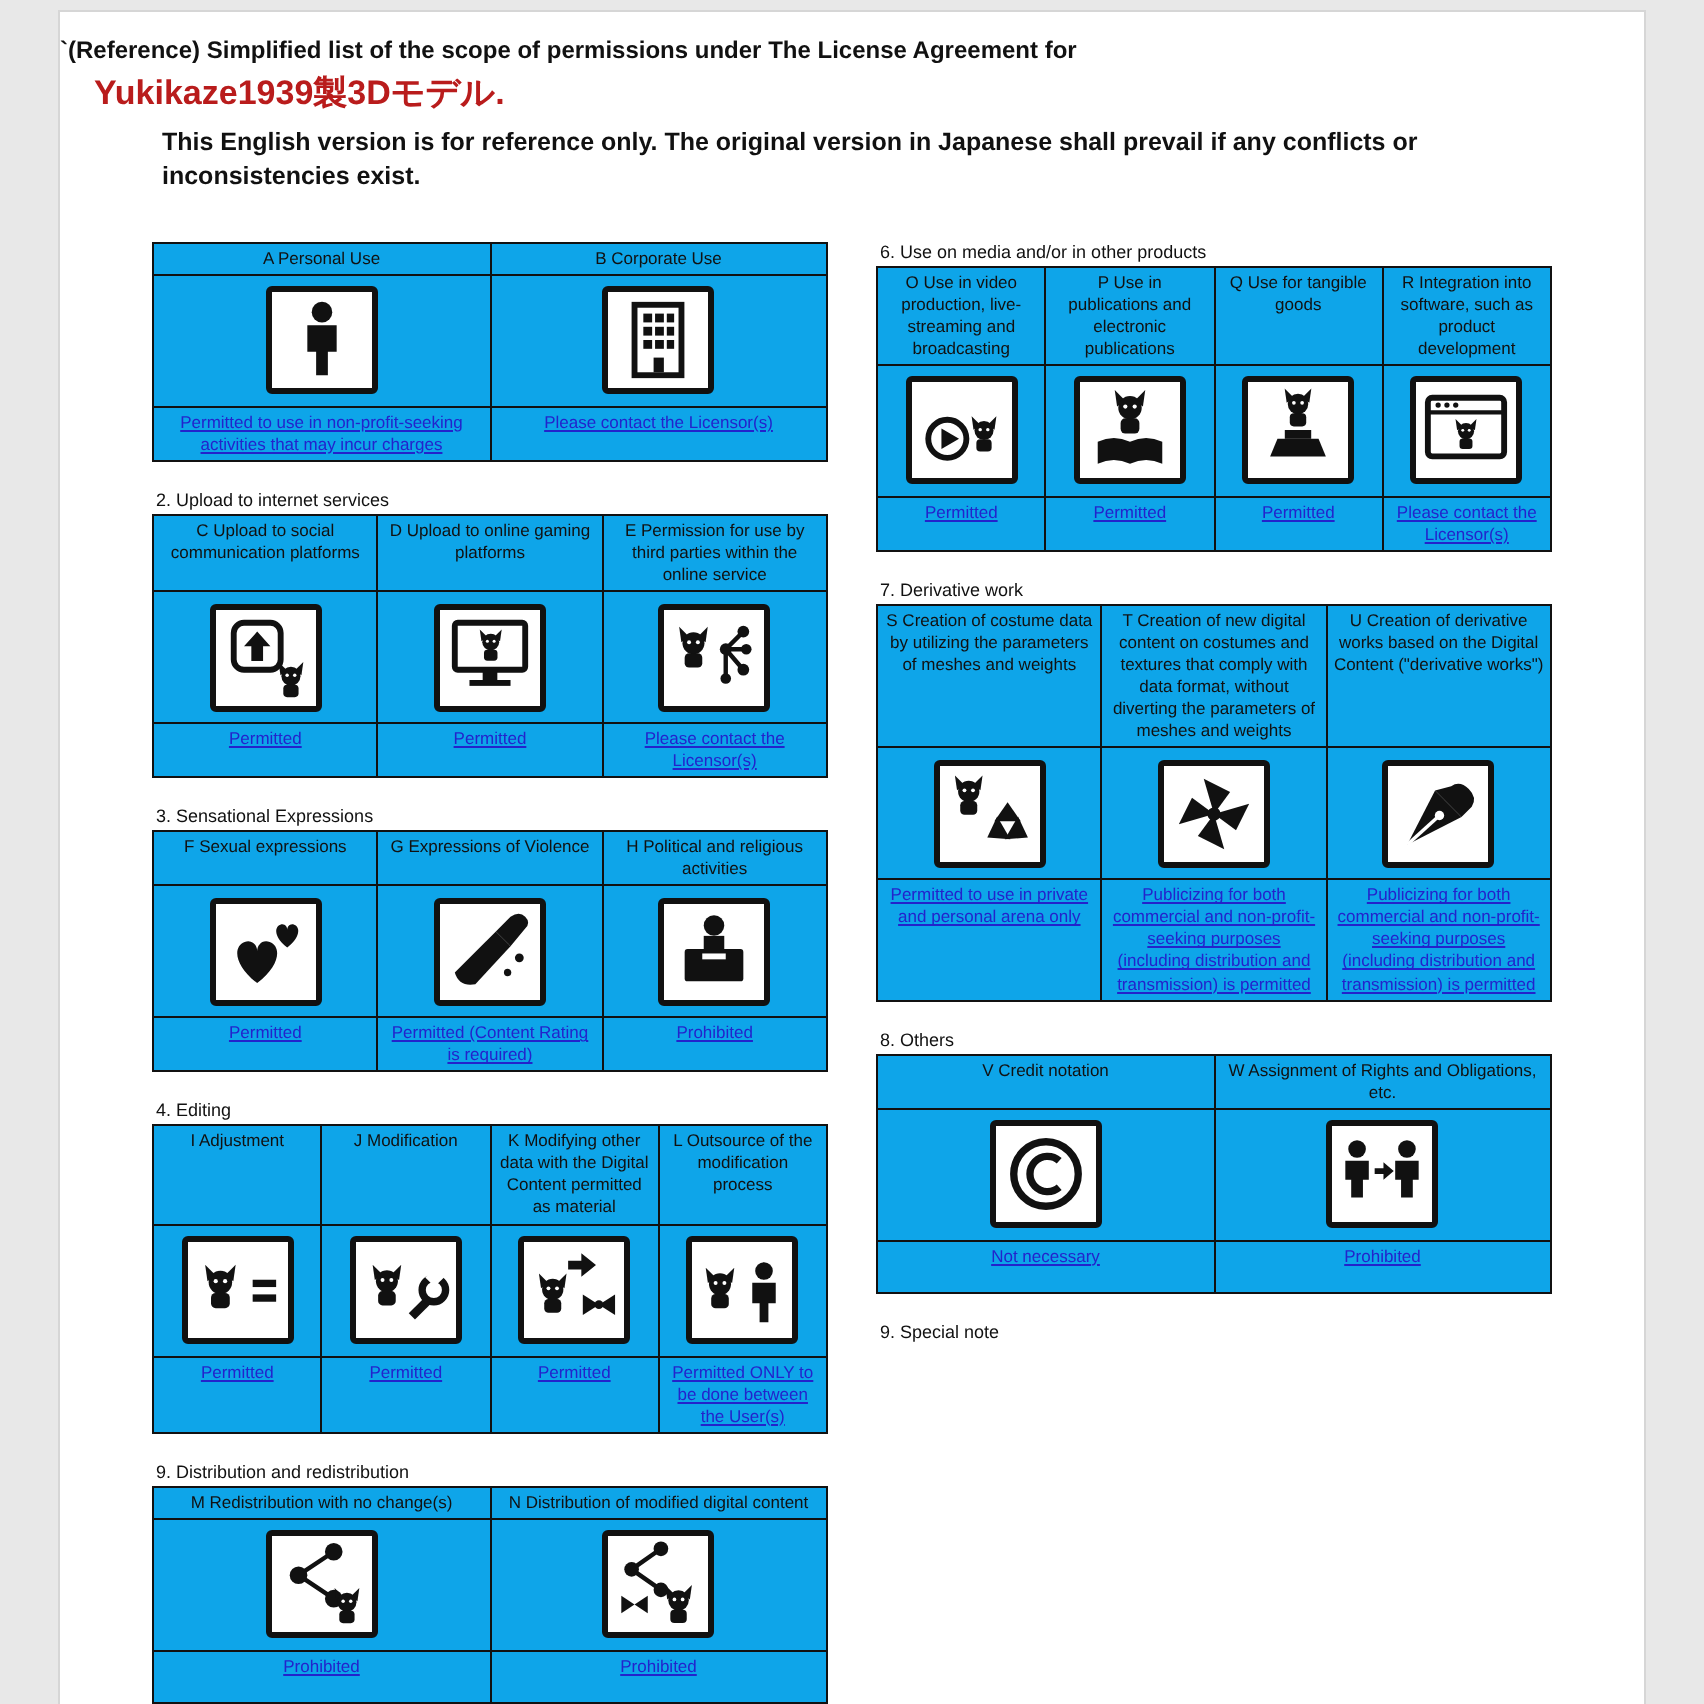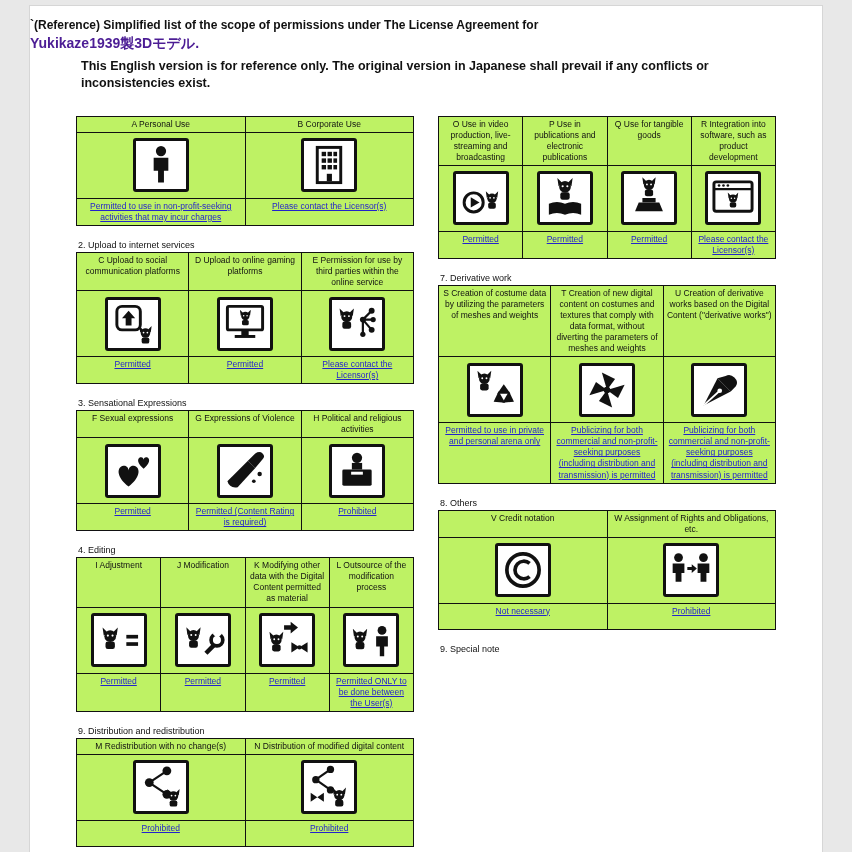--- a/index.html
+++ b/index.html
@@ -1,27 +1,27 @@
 <!DOCTYPE html>
 <html><head>
 <meta charset="utf-8">
 <style>
   * { margin:0; padding:0; box-sizing:border-box; }
   html,body { width:852px; }
   body { background:#e8e8e8; font-family:"Liberation Sans", sans-serif; color:#111; }
   .page { width:792px; min-height:830px; margin:6px auto 14px; background:#fff; outline:1px solid #d6d6d6; padding:12px 0 16px; }
   .hdr { text-align:left; font-weight:bold; }
   .hdr-1 { font-size:12px; }
-  .hdr-2 { font-size:14px; color:#4c1d95; margin-top:3px; }
+  .hdr-2 { font-size:17px; color:#b91c1c; margin-top:3px;padding-left:17px; }
   .hdr-3 { font-size:12.5px; width:690px; margin:5px auto 0; line-height:1.35; }
   .cols { display:flex; justify-content:center; gap:24px; margin-top:24px; }
   .col { width:338px; }
   .sec { margin-bottom:14px; }
   .sec-title { font-size:9px; margin-bottom:2px; padding-left:2px; }
-  table.grid { width:100%; border-collapse:collapse; table-layout:fixed; background:#bef264; }
+  table.grid { width:100%; border-collapse:collapse; table-layout:fixed; background:#0ea5e9; }
   .grid td { border:1px solid #111; font-size:8.5px; text-align:center; padding:2px 3px; line-height:1.3; }
   td.hd { vertical-align:top; font-size:8.5px; }
   td.ic { height:66px; vertical-align:middle; }
   td.rs { vertical-align:top; color:#2323cc; text-decoration:underline; cursor:pointer; height:26px; }
   .frame { width:56px; height:54px; border:3px solid #111; border-radius:3px; margin:3px auto; display:flex; align-items:center; justify-content:center; background:#fff; }
   .frame svg { width:44px; height:44px; fill:#111; }
   td.note-body { height:78px; vertical-align:middle; }
   .note-link { color:#2323cc; text-decoration:underline; cursor:pointer; font-size:8.5px; margin-top:4px; }
 </style>
 </head>
@@ -405,20 +405,21 @@
           </tr>
         </tbody>
           </table>
       </section>
 
     </div>
 
     <div class="col">
 
       <section class="sec">
+        <div class="sec-title">6. Use on media and/or in other products</div>
         <table class="grid">
           <tbody>
               <tr>
             <td class="hd">O Use in video production, live-streaming and broadcasting</td>
             <td class="hd">P Use in publications and electronic publications</td>
             <td class="hd">Q Use for tangible goods</td>
             <td class="hd">R Integration into software, such as product development</td>
           </tr>
           <tr>
             <td class="ic">

